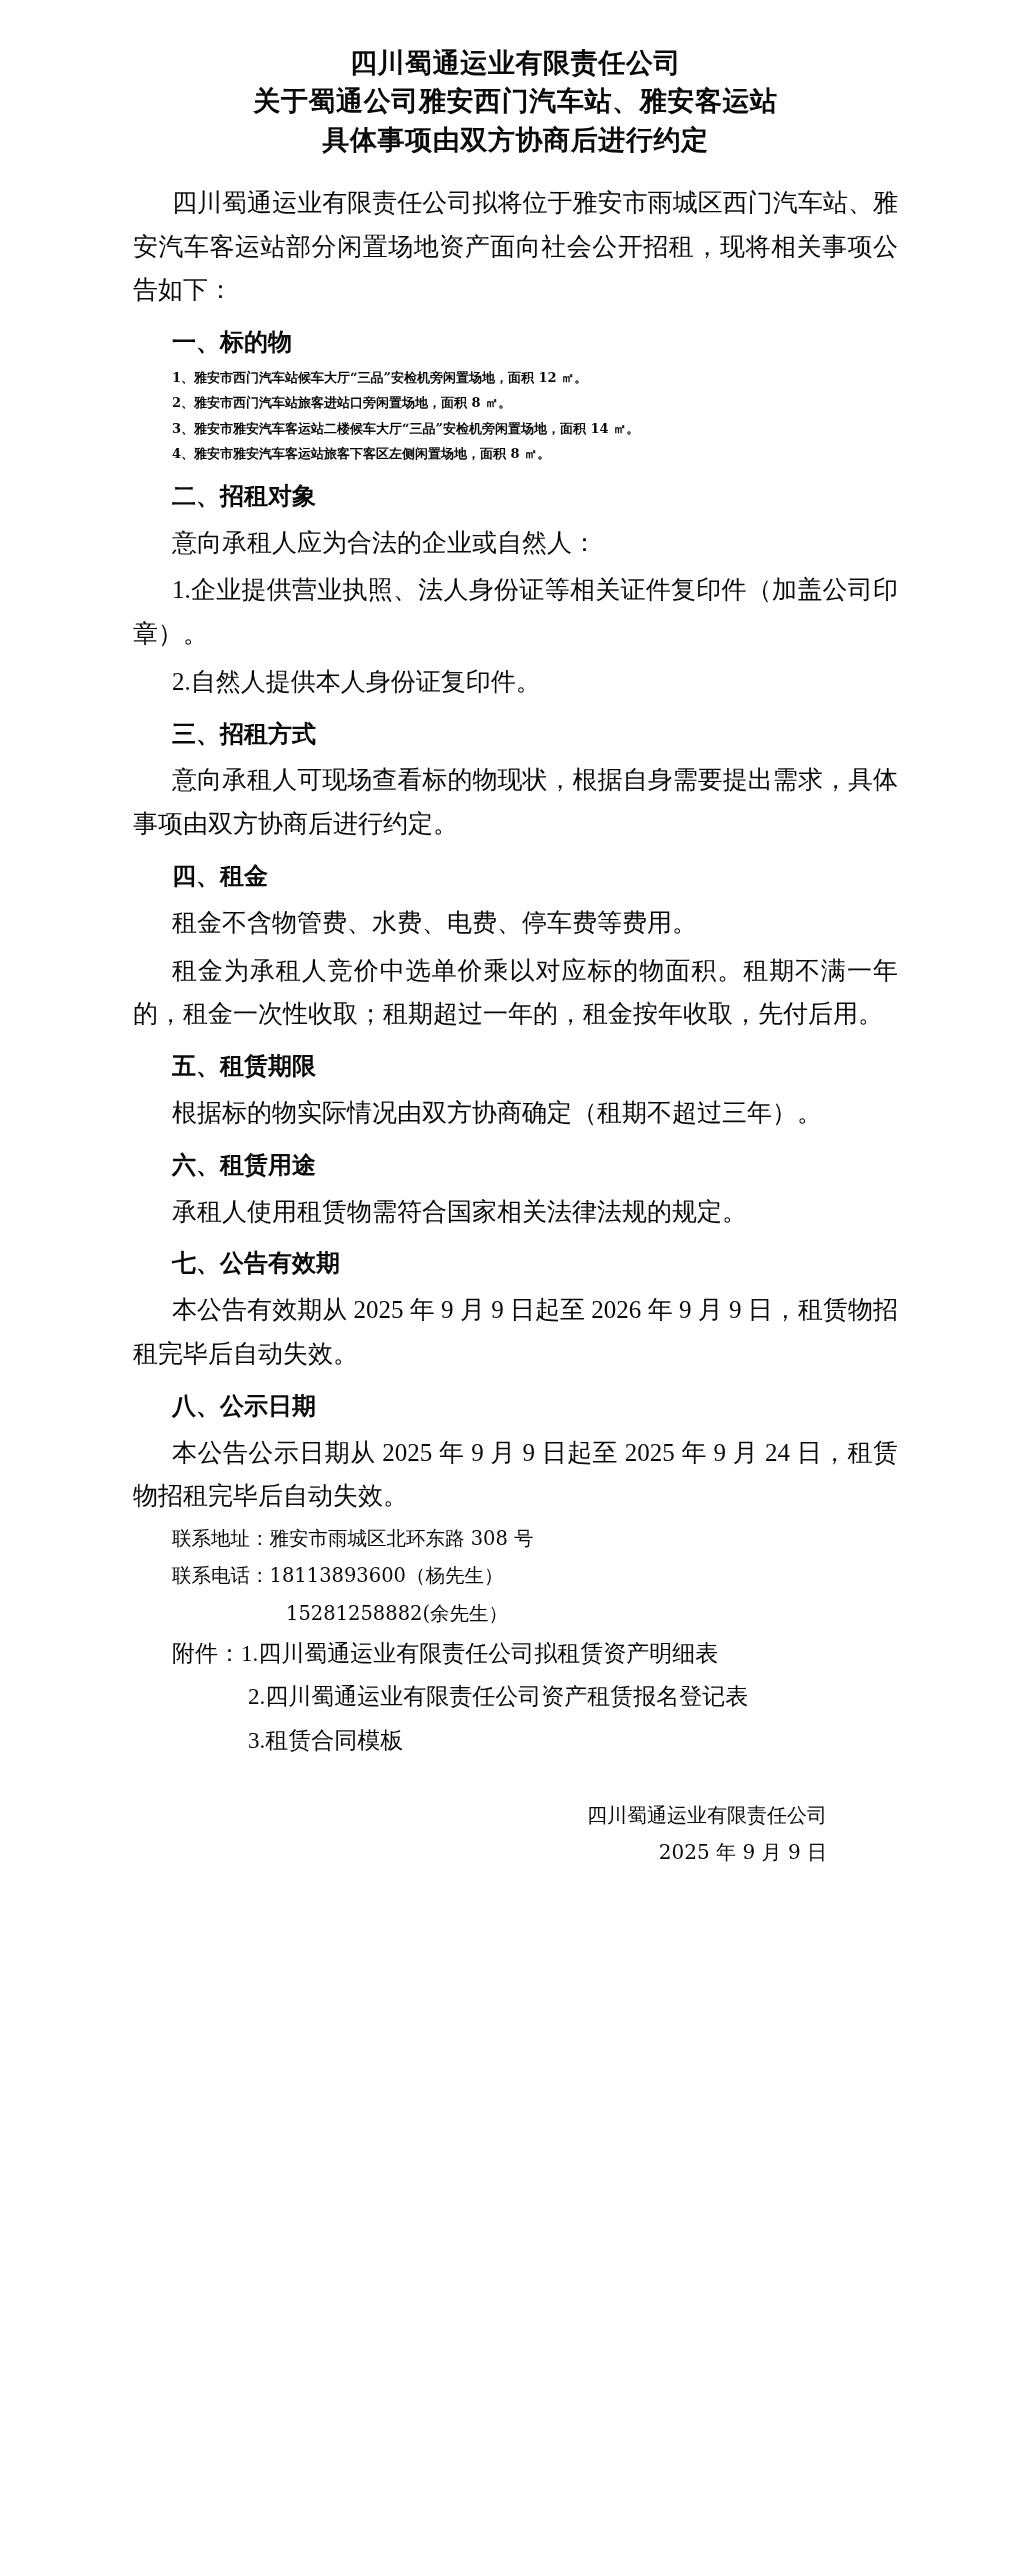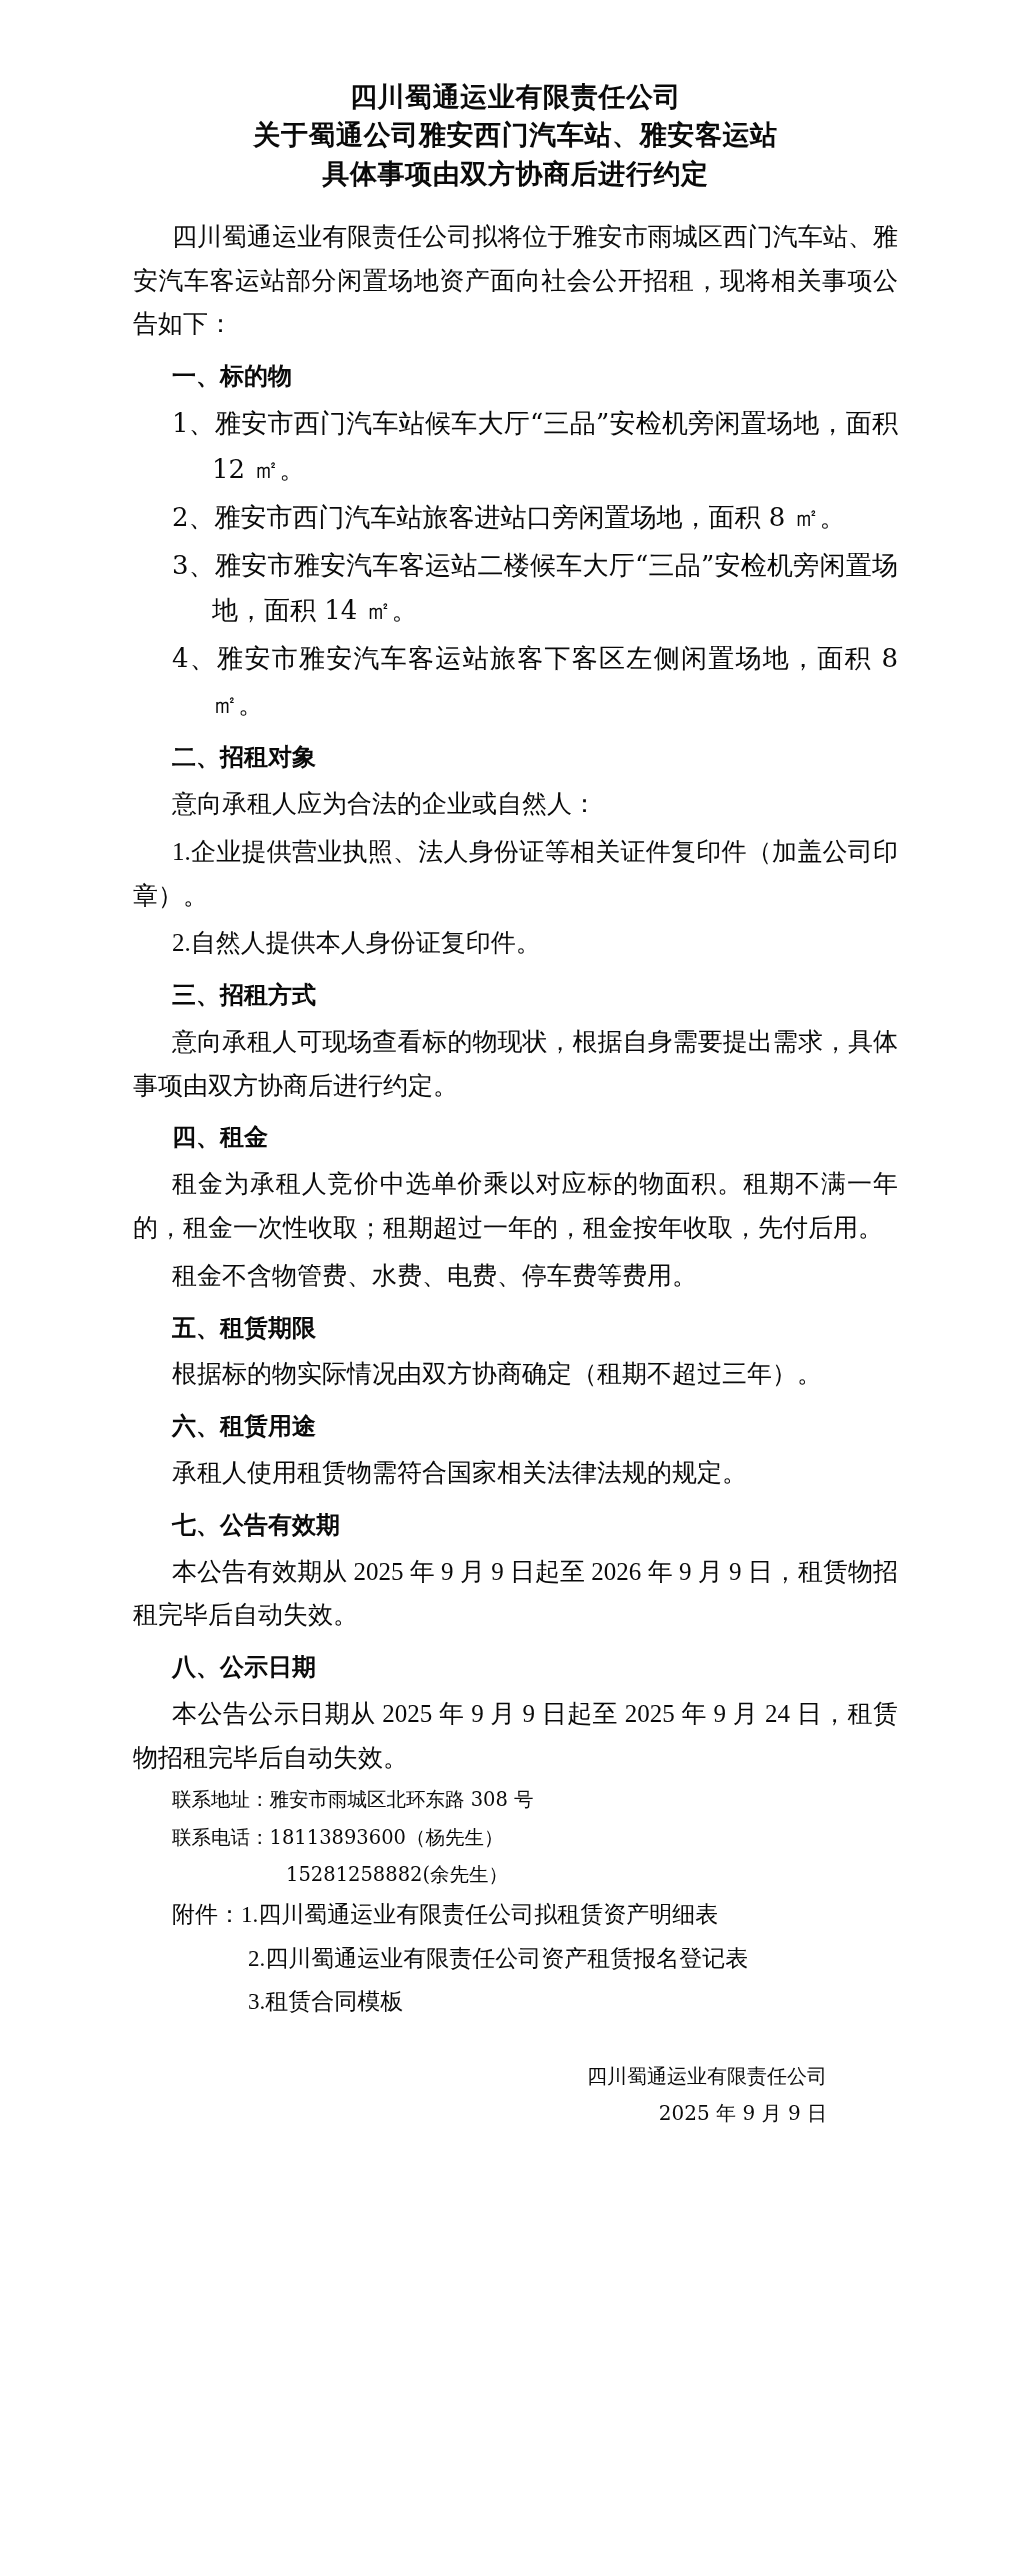--- a/index.html
+++ b/index.html
@@ -10,21 +10,21 @@
   body {
     width: 1031px;
     min-height: 2576px;
     font-family: "DejaVu Serif", "Liberation Serif", serif;
     color: #0a0a0a;
   }
   .page {
     width: 1031px;
     min-height: 2576px;
     box-sizing: border-box;
-    padding: 78px 133px 39px 133px;
+    padding: 44px 133px 39px 133px;
     background: #ffffff;
   }
   .doc-title {
     text-align: center;
     font-weight: bold;
     font-size: 27px;
     line-height: 1.42;
     letter-spacing: 0.6px;
     margin: 0 0 22px 0;
   }
@@ -46,23 +46,24 @@
     font-weight: bold;
     font-size: 24px;
     line-height: 1.75;
     margin: 9px 0 3.9px 0;
     text-indent: 39px;
   }
   .list-item {
     margin: 0 0 2.6px 0;
     padding-left: 79px;
     text-indent: -40px;
-    font-size: 26px;
+    font-size: 13px;
     line-height: 1.75;
     text-align: justify;
+    font-weight: bold;
   }
   .body-indent {
     text-indent: 39px;
     font-family: Liberation Serif, serif;
   }
   .contact-line {
     margin: 0 0 2.6px 0;
     font-size: 19.5px;
     line-height: 1.78;
     padding-left: 39px;
@@ -111,22 +112,22 @@
 
   <p class="section-head">二、招租对象</p>
   <p class="body-indent">意向承租人应为合法的企业或自然人：</p>
   <p class="body-indent">1.企业提供营业执照、法人身份证等相关证件复印件（加盖公司印章）。</p>
   <p class="body-indent">2.自然人提供本人身份证复印件。</p>
 
   <p class="section-head">三、招租方式</p>
   <p class="body-indent">意向承租人可现场查看标的物现状，根据自身需要提出需求，具体事项由双方协商后进行约定。</p>
 
   <p class="section-head">四、租金</p>
+  <p class="body-indent">租金不含物管费、水费、电费、停车费等费用。</p>
   <p class="body-indent">租金为承租人竞价中选单价乘以对应标的物面积。租期不满一年的，租金一次性收取；租期超过一年的，租金按年收取，先付后用。</p>
-  <p class="body-indent">租金不含物管费、水费、电费、停车费等费用。</p>
 
   <p class="section-head">五、租赁期限</p>
   <p class="body-indent">根据标的物实际情况由双方协商确定（租期不超过三年）。</p>
 
   <p class="section-head">六、租赁用途</p>
   <p class="body-indent">承租人使用租赁物需符合国家相关法律法规的规定。</p>
 
   <p class="section-head">七、公告有效期</p>
   <p class="body-indent">本公告有效期从 2025 年 9 月 9 日起至 2026 年 9 月 9 日，租赁物招租完毕后自动失效。</p>
 

